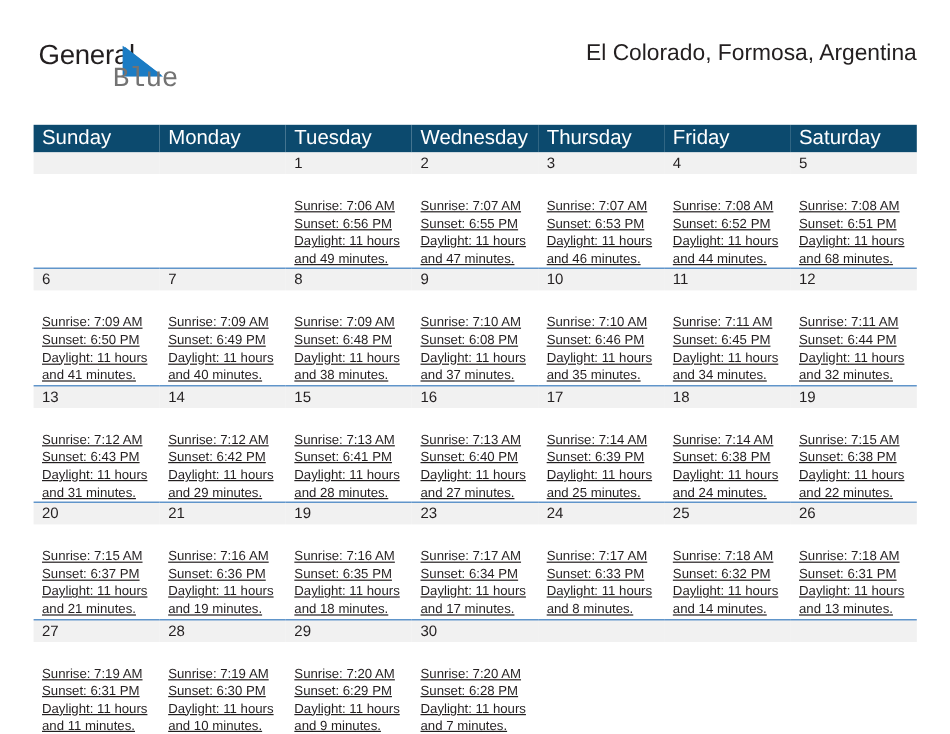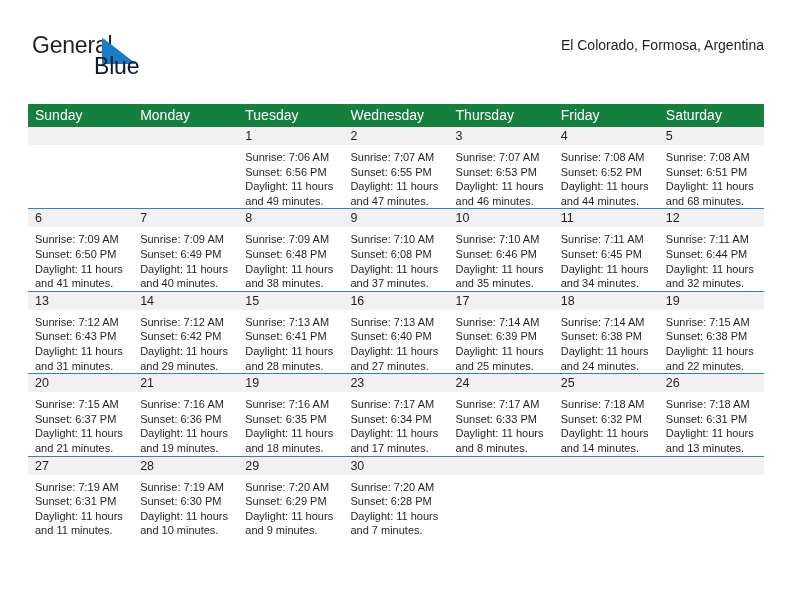--- a/index.html
+++ b/index.html
@@ -44,22 +44,22 @@
     letter-spacing: -0.2px;
     color: #231f20;
     font-family: "Liberation Sans", sans-serif;
   }
   .brand-blue {
     position: absolute;
     left: 62px;
     top: 21px;
     font-size: 23px;
     letter-spacing: -0.2px;
-    color: #0f172a;
-    font-family: Liberation Sans, sans-serif;
+    color: #737373;
+    font-family: Liberation Mono, monospace;
   }
   .brand-triangle {
     position: absolute;
     left: 70px;
     top: 6px;
     width: 34px;
     height: 26px;
   }
 
   .title-block {
@@ -70,40 +70,40 @@
   }
   .cal-title {
     font-size: 26px;
     font-weight: normal;
     color: #231f20;
     line-height: 32px;
     white-space: nowrap;
   }
   .cal-subtitle {
     margin-top: 8px;
-    font-size: 14px;
+    font-size: 19px;
     color: #231f20;
     line-height: 18px;
     white-space: nowrap;
   }
 
   
   .calendar {
     position: absolute;
     left: 28px;
     top: 104px;
     width: 736px;
     border-collapse: collapse;
     table-layout: fixed;
   }
   .calendar th {
-    background: #15803d;
+    background: #0c4a6e;
     color: #ffffff;
     font-weight: normal;
-    font-size: 14px;
+    font-size: 17px;
     text-align: left;
     padding: 5px 0 6px 7px;
     height: 12px;
     line-height: 12px;
   }
   .calendar td {
     vertical-align: top;
     padding: 0;
     border-top: 1.5px solid #3a7cbe;
     height: 76px;
@@ -113,24 +113,25 @@
   }
   .daynum-band {
     background: #f1f1f1;
     height: 18px;
     line-height: 18px;
     padding-left: 7px;
     font-size: 12.5px;
     color: #231f20;
   }
   .cell-body {
-    padding: 5px 7px 0 7px;
+    padding: 20px 7px 0 7px;
     font-size: 11px;
     line-height: 14.6px;
     color: #231f20;
+    text-decoration: underline;
   }
   .cell-body div {
     white-space: nowrap;
   }
   .empty .daynum-band {
     background: #f1f1f1;
   }
 </style>
 </head>
 <body>

